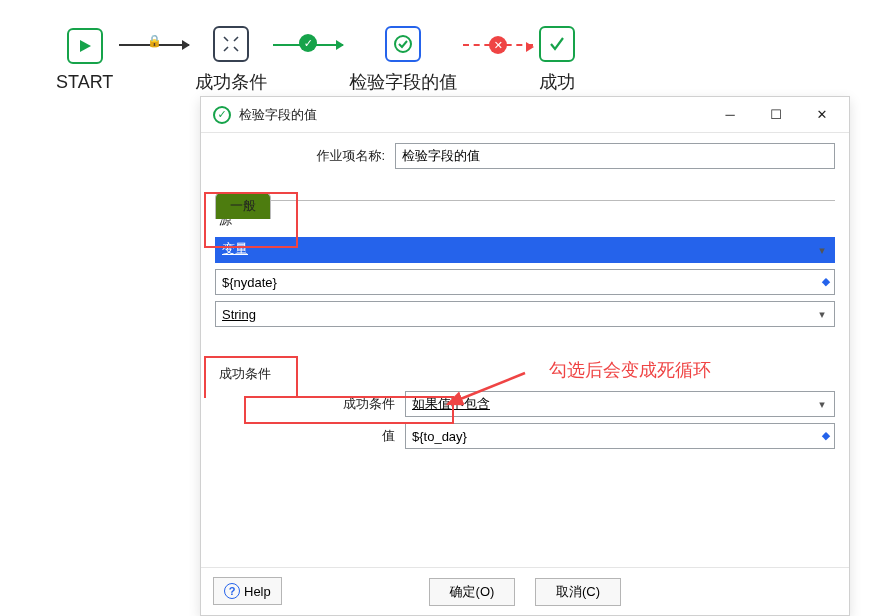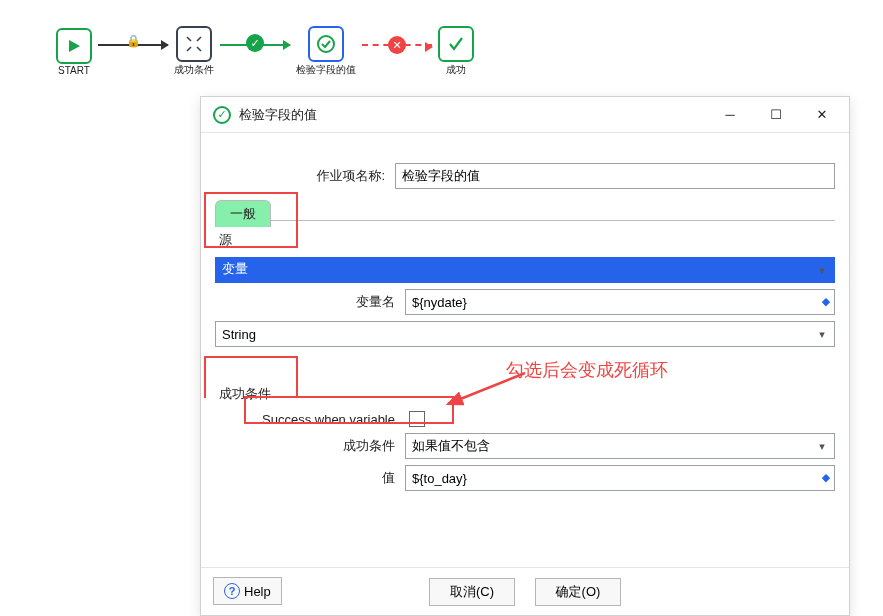--- a/index.html
+++ b/index.html
@@ -36,22 +36,22 @@
     border-radius: 6px;
     display: flex;
     align-items: center;
     justify-content: center;
     color: #16a34a;
     font-size: 18px;
     background: #fff;
   }
   .node-icon.dark { border-color:#374151; color:#374151; }
   .node-label {
-    margin-top: 1px;
-    font-size: 10px;
+    margin-top: 8px;
+    font-size: 18px;
     color: #222;
     white-space: nowrap;
   }
   .arrow {
     position: relative;
     height: 2px;
     margin: 0 6px;
     align-self: flex-start;
     margin-top: 18px;
   }
@@ -115,33 +115,33 @@
   .dlg-body{flex:1;padding:10px 14px 0 14px;position:relative;overflow:hidden;}
 
   .row{display:flex;align-items:center;margin-bottom:6px;}
   .row .label{width:120px;text-align:right;padding-right:10px;color:#222;}
   .row .label-w2{width:190px;text-align:right;padding-right:10px;color:#222;}
   .row .field{flex:1;}
 
   .tab-strip{margin-top:6px;border-bottom:1px solid #bbb;height:26px;}
   .tab{
     display:inline-block;padding:4px 14px 4px 14px;
-    border:1px solid #bbb;border-bottom:none;background:#86efac;
+    border:1px solid #bbb;border-bottom:none;background:#4d7c0f;
     border-radius:6px 6px 0 0;font-size:13px;color:#222;
-    position:relative;top:5px;
+    position:relative;top:17px;
   }
 
   .section-label{font-size:13px;color:#222;margin:10px 0 8px 4px;}
 
   .input, select.input{
     width:100%;height:26px;border:1px solid #9aa0a6;padding:2px 22px 2px 6px;
     font-size:13px;font-family:inherit;background:#fff;position:relative;
   }
   .combo{position:relative;}
-  .combo .input{padding-right:26px;}
+  .combo .input{padding-right:26px;text-decoration:underline;}
   .combo-arrow{
     position:absolute;right:2px;top:2px;width:22px;height:22px;
     display:flex;align-items:center;justify-content:center;
     color:#555;pointer-events:none;font-size:11px;
   }
   .selected-blue{color:#fff;background:#2563eb;border:1px solid #2563eb;}
   .diamond{
     position:absolute;right:2px;top:5px;width:14px;height:14px;
     display:flex;align-items:center;justify-content:center;
     font-size:11px;color:#2563eb;
@@ -227,59 +227,54 @@
   <div class="titlebar">
     <span class="title-icon">✓</span>
     <span class="title-text">检验字段的值</span>
     <span class="spacer"></span>
     <div class="winbtn">─</div>
     <div class="winbtn">☐</div>
     <div class="winbtn close">✕</div>
   </div>
 
   <div class="dlg-body">
-    <div class="row" style="margin-top:20px;">
+    <div class="row" style="margin-top:0;">
       <div class="label" style="width:180px">作业项名称:</div>
       <div class="field" style="position:relative">
         <input class="input" value="检验字段的值" style="">
       </div>
     </div>
 
     <div class="tab-strip">
       <span class="tab">一般</span>
     </div>
 
     <div class="section-label">源</div>
 
     <div class="row">
       <div class="field combo">
         <div class="input selected-blue">变量</div>
         <div class="combo-arrow">▾</div>
       </div>
     </div>
     <div class="row">
-      <div class="label-w2">变量名</div>
       <div class="field" style="position:relative">
         <input class="input" value="${nydate}" style="">
         <span class="diamond">◆</span>
       </div>
     </div>
     <div class="row">
       <div class="field combo">
         <input class="input" value="String" style="">
         <div class="combo-arrow">▾</div>
       </div>
     </div>
 
     <div class="section-label" style="margin-top:38px">成功条件</div>
 
-    <div class="row">
-      <div class="label-w2">Success when variable</div>
-      <span class="checkbox"></span>
-    </div>
     <div class="row">
       <div class="label-w2">成功条件</div>
       <div class="field combo">
         <input class="input" value="如果值不包含" style="">
         <div class="combo-arrow">▾</div>
       </div>
     </div>
     <div class="row">
       <div class="label-w2">值</div>
       <div class="field" style="position:relative">
@@ -288,33 +283,33 @@
       </div>
     </div>
   </div>
 
   <div class="buttonbar">
     <div class="help-btn">
       <span class="help-q">?</span>
       <span>Help</span>
     </div>
     <div class="btn">
+        <span>确定(O)</span>
+      </div>
+    <div class="btn">
         <span>取消(C)</span>
-      </div>
-    <div class="btn">
-        <span>确定(O)</span>
       </div>
   </div>
 </div>
 
 <div class="redbox" style="left:204px;top:192px;width:94px;height:56px"></div>
 <div class="redbox" style="left:204px;top:356px;width:94px;height:42px;border-bottom:none"></div>
 <div class="redbox" style="left:244px;top:396px;width:210px;height:28px"></div>
 
 <svg class="anno-arrow" style="left:440px;top:370px" width="90" height="40">
   <defs>
       <marker id="ah" markerWidth="8" markerHeight="8" refX="6" refY="3" orient="auto">
     <path d="M0,0 L7,3 L0,6 Z" fill="#ef4444"></path>
       </marker>
     </defs>
   <line x1="85" y1="3" x2="8" y2="34" stroke="#ef4444" stroke-width="2.5" marker-end="url(#ah)"></line>
 </svg>
-<div class="anno-text" style="left:506px;top:358px">勾选后会变成死循环</div>
+<div class="anno-text" style="left:549px;top:358px">勾选后会变成死循环</div>
 
 </body></html>

